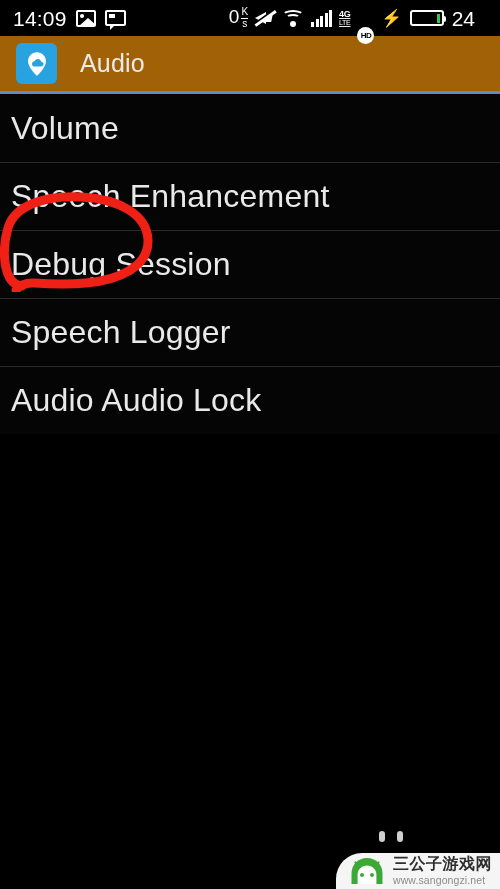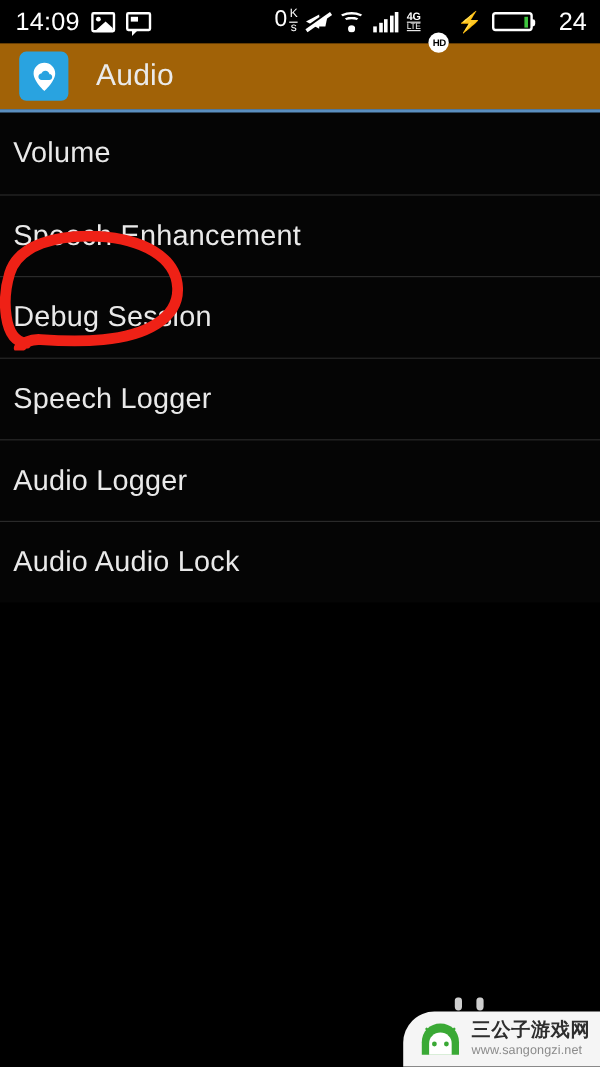--- a/index.html
+++ b/index.html
@@ -9,21 +9,21 @@
     font-family:"Liberation Sans", sans-serif;
     color:#e8e8e8;
     overflow:hidden;
     position:relative;
   }
 
   
   .statusbar {
     height:36px; width:100%;
     display:flex; align-items:center;
-    padding:0 11px 0 13px;
+    padding:0 25px 0 13px;
     background:#000;
     position:relative;
   }
   .sb-left { display:flex; align-items:center; gap:9px; }
   .sb-time { font-size:21px; color:#fff; letter-spacing:.2px; line-height:1; }
   .sb-right { margin-left:auto; display:flex; align-items:center; gap:7px; }
 
   .ico { display:inline-flex; align-items:center; justify-content:center; }
 
   
@@ -65,42 +65,42 @@
   .ic-4g s { font-size:7px; text-decoration:none; color:#fff; letter-spacing:-0.3px; }
 
   .ic-hd { width:17px; height:17px; border-radius:50%; background:#fff; color:#000; font-size:8px; font-weight:bold;
            display:flex; align-items:center; justify-content:center; letter-spacing:-0.5px;margin-top:34px; }
 
   .ic-bolt { font-size:17px; color:#fff; line-height:1; }
 
   .ic-batt { width:34px; height:16px; border:2px solid #fff; border-radius:3px; position:relative; display:flex; justify-content:flex-end; padding:1.5px; }
   .ic-batt::after { content:""; position:absolute; right:-4px; top:4px; width:2.5px; height:6px; background:#fff; border-radius:0 2px 2px 0; }
   .ic-batt .fill { background:#3ec63e; height:100%; }
-  .sb-batt-num { font-size:21px; color:#fff; line-height:1; margin-left:15px; }
+  .sb-batt-num { font-size:21px; color:#fff; line-height:1; margin-left:1px; }
 
   
   .titlebar { height:55px; display:flex; align-items:center; padding-left:16px; background:#a16207;text-align:center; }
   .app-icon { width:41px; height:41px; border-radius:6px; background:#29a3e0; display:flex; align-items:center; justify-content:center; flex:0 0 auto; }
   .app-icon svg { display:block; }
   .app-title { font-size:25px; color:#eaeaea; margin-left:23px; letter-spacing:.2px; }
 
   .blue-divider { height:3px; background:#5b8fc0; width:100%; }
 
   
   .list { background:#000; position:relative; }
   .list-row { height:68px; display:flex; align-items:center; padding-left:11px; position:relative; background:#050505; }
   .list-row + .list-row { border-top:1px solid #2a2a2a; }
-  .list-label { font-size:24px; color:#e9e9e9; letter-spacing:.2px; }
+  .list-label { font-size:32px; color:#e9e9e9; letter-spacing:.2px; }
 
   
   .annot { position:absolute; left:0; top:98px; width:170px; height:100px; pointer-events:none; }
 
   
   .watermark { position:absolute; right:0; bottom:0; width:170px; height:58px; }
-  .wm-box { position:absolute; right:0; bottom:0; width:164px; height:46px; background:#f5f5f5; border-radius:26px 0 0 0;
+  .wm-box { position:absolute; right:0; bottom:0; width:164px; height:36px; background:#f5f5f5; border-radius:26px 0 0 0;
             display:flex; align-items:center; padding-left:13px; gap:8px; }
   .wm-ears { position:absolute; left:46px; top:0px; width:30px; height:12px; }
   .wm-text { display:flex; flex-direction:column; line-height:1.05; }
   .wm-cn { font-size:16px; font-weight:bold; color:#2e2e2e; letter-spacing:.5px; }
   .wm-url { font-size:10.5px; color:#8b8b8b; letter-spacing:.1px; margin-top:2px; }
 </style>
 </head>
 <body>
 
 <div class="statusbar">
@@ -188,23 +188,20 @@
   </div>
 
   <div class="list-row">
     <span class="list-label">Debug Session</span>
   </div>
 
   <div class="list-row">
     <span class="list-label">Speech Logger</span>
   </div>
 
-  <div class="list-row">
-    <span class="list-label">Audio Logger</span>
-  </div>
 
   <div class="list-row">
     <span class="list-label">Audio Audio Lock</span>
   </div>
 
   <svg class="annot" viewBox="0 0 170 100" preserveAspectRatio="none">
     <path d="M22 94 C2 92 2 56 8 36 C15 12 48 3 82 5 C118 7 147 22 148 48 C149 74 120 88 86 91 C66 93 48 92 34 91 C26 90.5 20 93 16 98" fill="none" stroke="#ef2116" stroke-width="9" stroke-linecap="round" stroke-linejoin="round"></path>
   </svg>
 </div>
 

